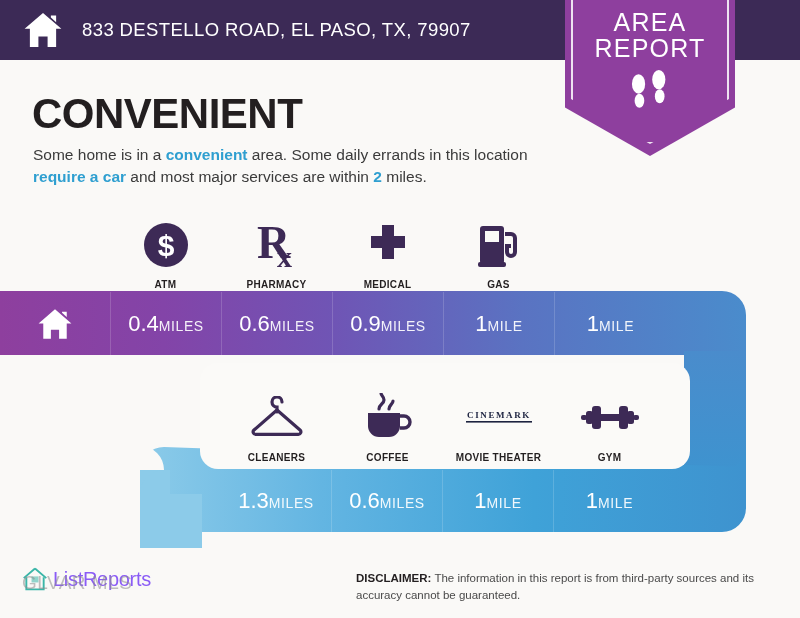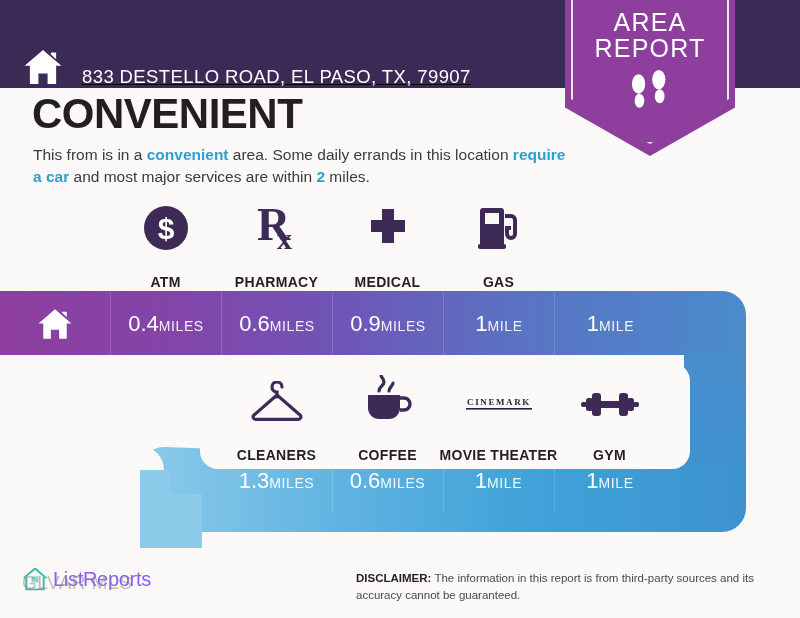--- a/index.html
+++ b/index.html
@@ -6,23 +6,23 @@
   html, body {
     width: 800px; height: 618px;
     font-family: "Liberation Sans", sans-serif;
     background: #faf9f7;
     overflow: hidden;
   }
   #page { position: relative; width: 800px; height: 618px; background: #faf9f7; }
 
   
   .header {
-    position: absolute; left: 0; top: 0; width: 800px; height: 88px;
+    position: absolute; left: 0; top: 0; width: 800px; height: 60px;
     background: #3c2a56;
-    display: flex; align-items: flex-end; text-decoration: underline;
+    display: flex; align-items: center;
   }
   .header-house { margin-left: 22px; width: 42px; height: 42px; flex: none; }
   .header-address {
     margin-left: 18px; color: #ffffff; font-size: 18.5px;
     letter-spacing: 0.4px; font-weight: 400; white-space: nowrap;
   }
 
   
   .badge {
     position: absolute; left: 565px; top: -6px; width: 170px; height: 162px;
@@ -58,35 +58,35 @@
   
   .icon-row { position: absolute; display: flex; }
   .icon-row.row1 { left: 110px; top: 210px; width: 556px; height: 80px; }
   .icon-row.row2 { left: 221px; top: 385px; width: 445px; height: 78px; z-index: 4; }
   .icon-cell {
     width: 111px; display: flex; flex-direction: column;
     align-items: center; justify-content: flex-end;
   }
   .icon-glyph { height: 50px; display: flex; align-items: center; justify-content: center; }
   .icon-label {
-    margin-top: 22px; font-size: 14px; font-weight: bold;
+    margin-top: 9px; font-size: 10px; font-weight: bold;
     color: #231f20; letter-spacing: 0.3px; white-space: nowrap;
   }
 
   
   .band-svg { position: absolute; left: 0; top: 291px; width: 800px; height: 257px; }
 
   .white-notch {
     position: absolute; left: 200px; top: 363px; width: 490px; height: 106px;
     background: #fbfaf8; border-radius: 18px; z-index: 3;
   }
 
   .dist-row { position: absolute; display: flex; z-index: 4; }
   .dist-row.top { left: 0px; top: 292px; width: 666px; height: 63px; }
-  .dist-row.bottom { left: 221px; top: 450px; width: 445px; height: 62px; justify-content: center; }
+  .dist-row.bottom { left: 221px; top: 470px; width: 445px; height: 62px; }
   .dist-cell {
     width: 111px; height: 100%;
     display: flex; flex-direction: row;
     align-items: center; justify-content: center;
     border-right: 1px solid rgba(255,255,255,0.16);
   }
   .dist-cell:last-child { border-right: none; }
   .dist-cell.home-cell { justify-content: center; }
   .dist-value { color: #ffffff; font-size: 22px; font-weight: 400; line-height: 1; }
   .dist-unit {
@@ -136,21 +136,21 @@
       <ellipse cx="17" cy="17" rx="7.5" ry="11" fill="#ffffff"></ellipse>
       <ellipse cx="18" cy="36" rx="5.5" ry="8" fill="#ffffff"></ellipse>
       <ellipse cx="40" cy="12" rx="7.5" ry="11" fill="#ffffff"></ellipse>
       <ellipse cx="41" cy="31" rx="5.5" ry="8" fill="#ffffff"></ellipse>
     </svg>
   </div>
 
   <div class="title">CONVENIENT</div>
 
   <div class="blurb">
-    <span>This from is in a </span><span class="hl">convenient</span><span> area. Some daily errands in this location </span><span class="hl">require a car</span><span> and most major services are within </span><span class="hl">2</span><span> miles.</span>
+    <span>Some home is in a </span><span class="hl">convenient</span><span> area. Some daily errands in this location </span><span class="hl">require a car</span><span> and most major services are within </span><span class="hl">2</span><span> miles.</span>
   </div>
 
   <div class="icon-row row1">
     <div class="icon-cell">
       <div class="icon-glyph">
         <svg width="48" height="48" viewBox="0 0 48 48">
           <circle cx="24" cy="24" r="22" fill="#3d2a56"></circle>
           <text x="24" y="35" font-family="Liberation Sans, sans-serif" font-size="30" font-weight="bold" fill="#ffffff" text-anchor="middle">$</text>
         </svg>
       </div>

